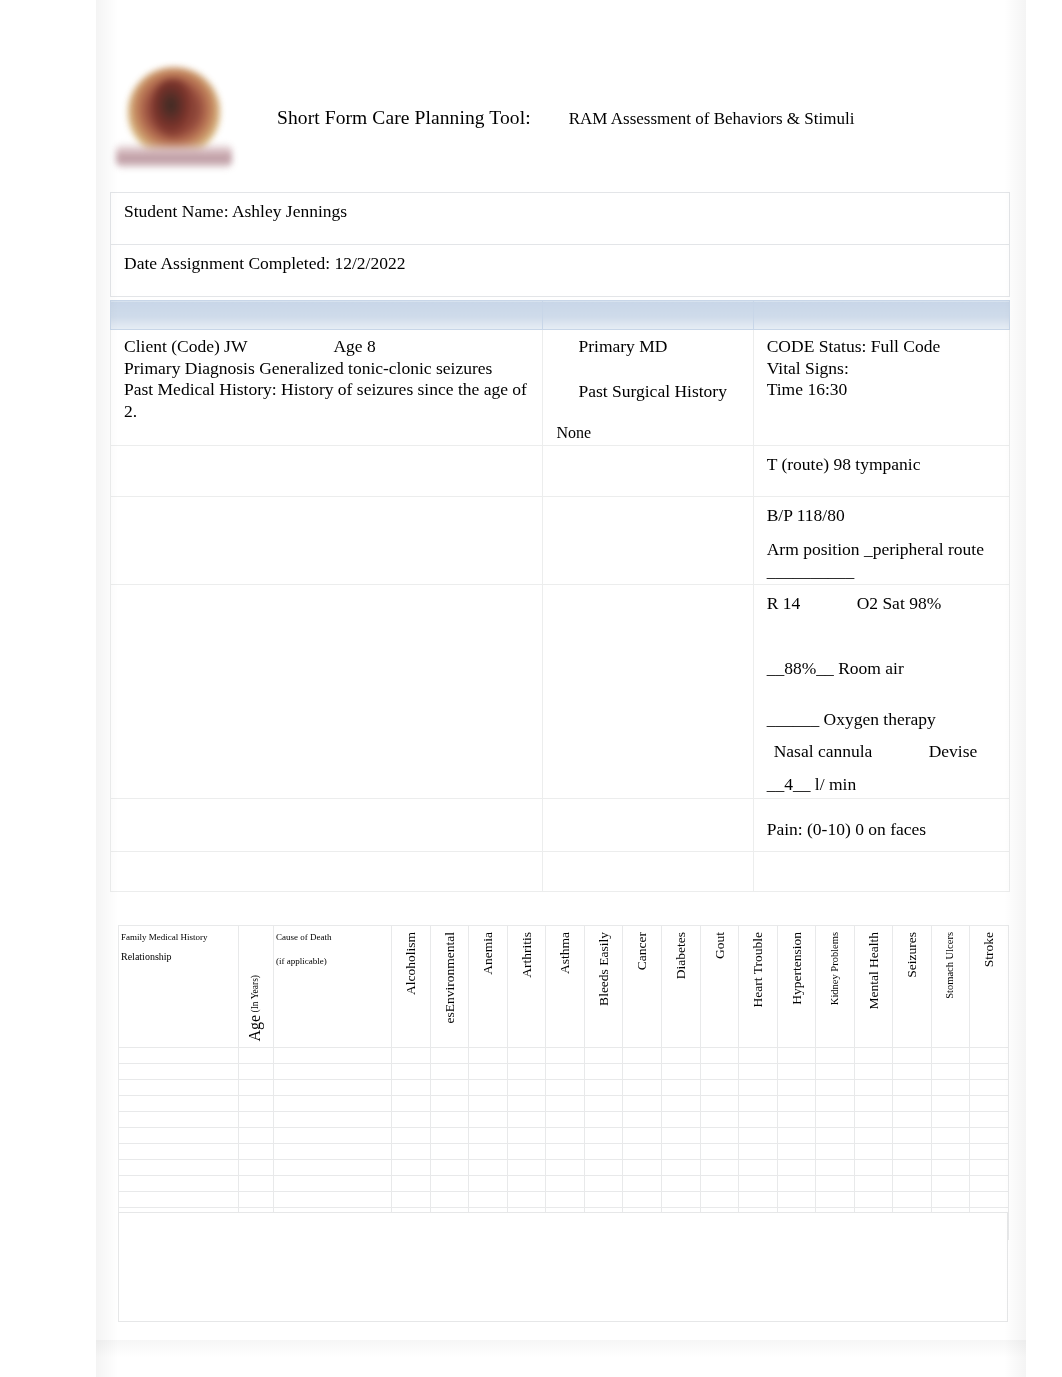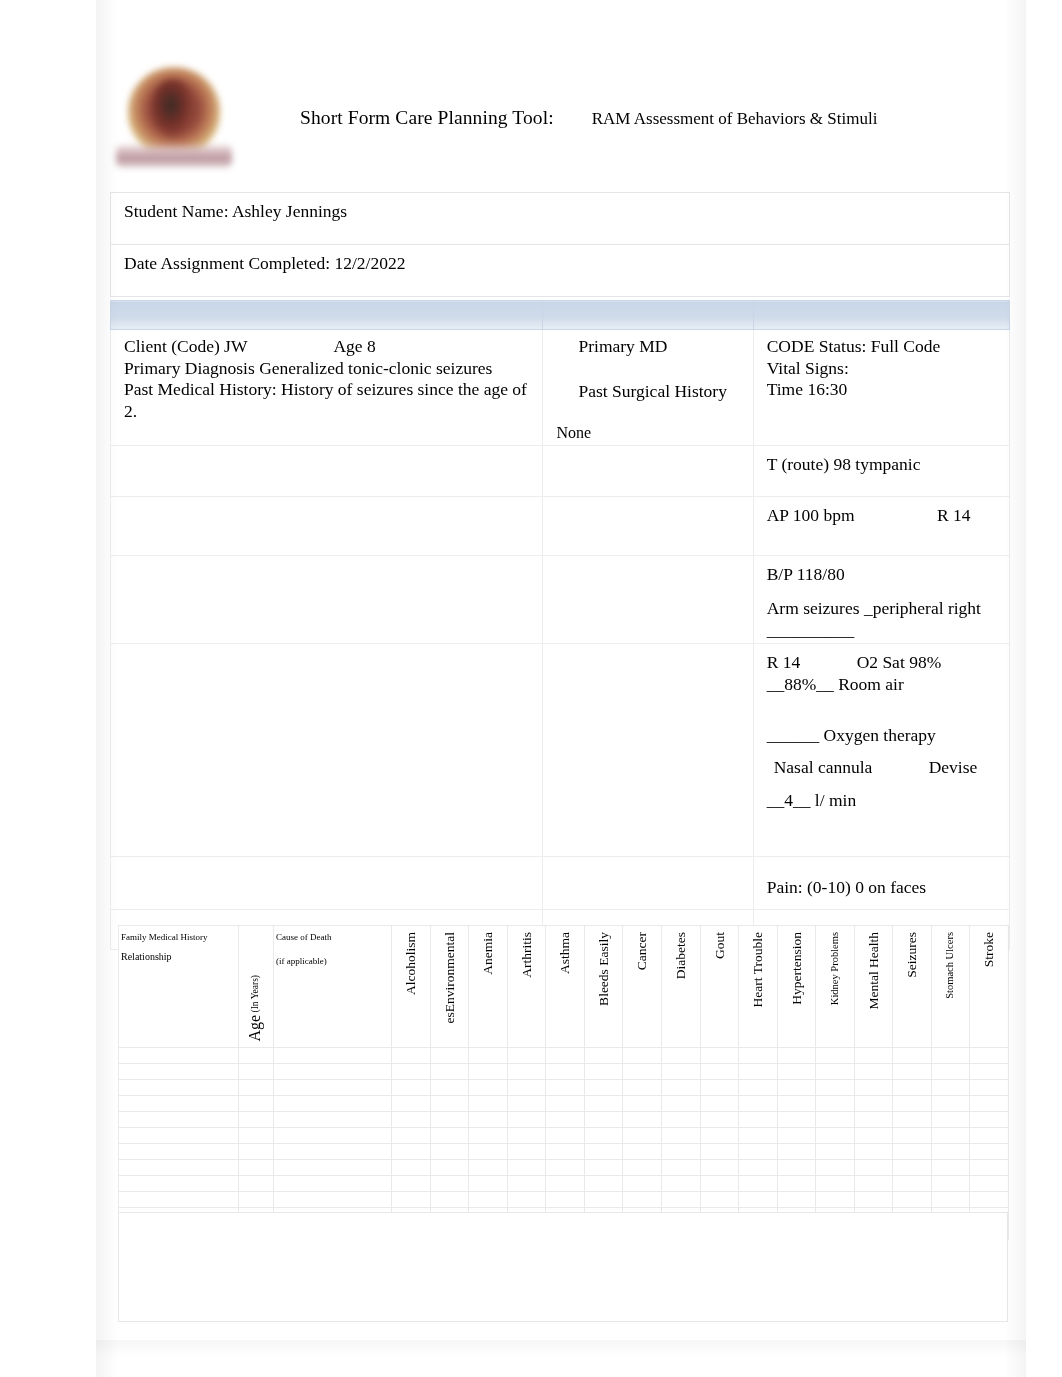--- a/index.html
+++ b/index.html
@@ -63,21 +63,21 @@
   .logo .crest-band {
     position: absolute;
     left: 6px; top: 82px;
     width: 116px; height: 26px;
     border-radius: 8px;
     background: linear-gradient(180deg,
         rgba(255,255,255,0) 0%, #d7bcc0 28%, #b79099 60%,
         #cdb3b8 82%, rgba(255,255,255,0) 100%);
   }
   .title-wrap {
-    margin-left: 60px;
+    margin-left: 37px;
     display: flex;
     align-items: baseline;
     white-space: nowrap;
   }
   .title-main {
     font-size: 19.5px;
     letter-spacing: 0.1px;
   }
   .title-sub {
     font-size: 17px;
@@ -265,47 +265,39 @@
         <div>Time 16:30</div>
       </td>
     </tr>
 
     <tr>
       <td style="height:46px"></td>
       <td></td>
       <td class="pad-top-8">T (route) 98 tympanic</td>
     </tr>
 
-    <tr>
-      <td style="height:54px"></td>
-      <td></td>
-      <td class="pad-top-8">
-        <span>AP 100 bpm</span>
-        <span style="margin-left:78px">R 14</span>
-      </td>
-    </tr>
 
     <tr>
       <td style="height:75px"></td>
       <td></td>
       <td class="pad-top-8">
         <div>B/P  118/80</div>
-        <div style="margin-top:12px">Arm seizures _peripheral right __________</div>
+        <div style="margin-top:12px">Arm position _peripheral route __________</div>
       </td>
     </tr>
 
     <tr>
       <td style="height:208px"></td>
       <td></td>
       <td class="pad-top-8">
         <div>
           <span>R 14</span>
           <span style="margin-left:52px">O2 Sat 98%</span>
         </div>
-        <div style="">__88%__ Room air</div>
+        <div style="margin-top:43px">__88%__ Room air</div>
         <div style="margin-top:29px">______ Oxygen therapy</div>
         <div style="margin-top:11px">
           <span style="margin-left:7px">Nasal cannula</span>
           <span style="margin-left:52px">Devise</span>
         </div>
         <div style="margin-top:11px">__4__ l/ min</div>
       </td>
     </tr>
 
     <tr>

